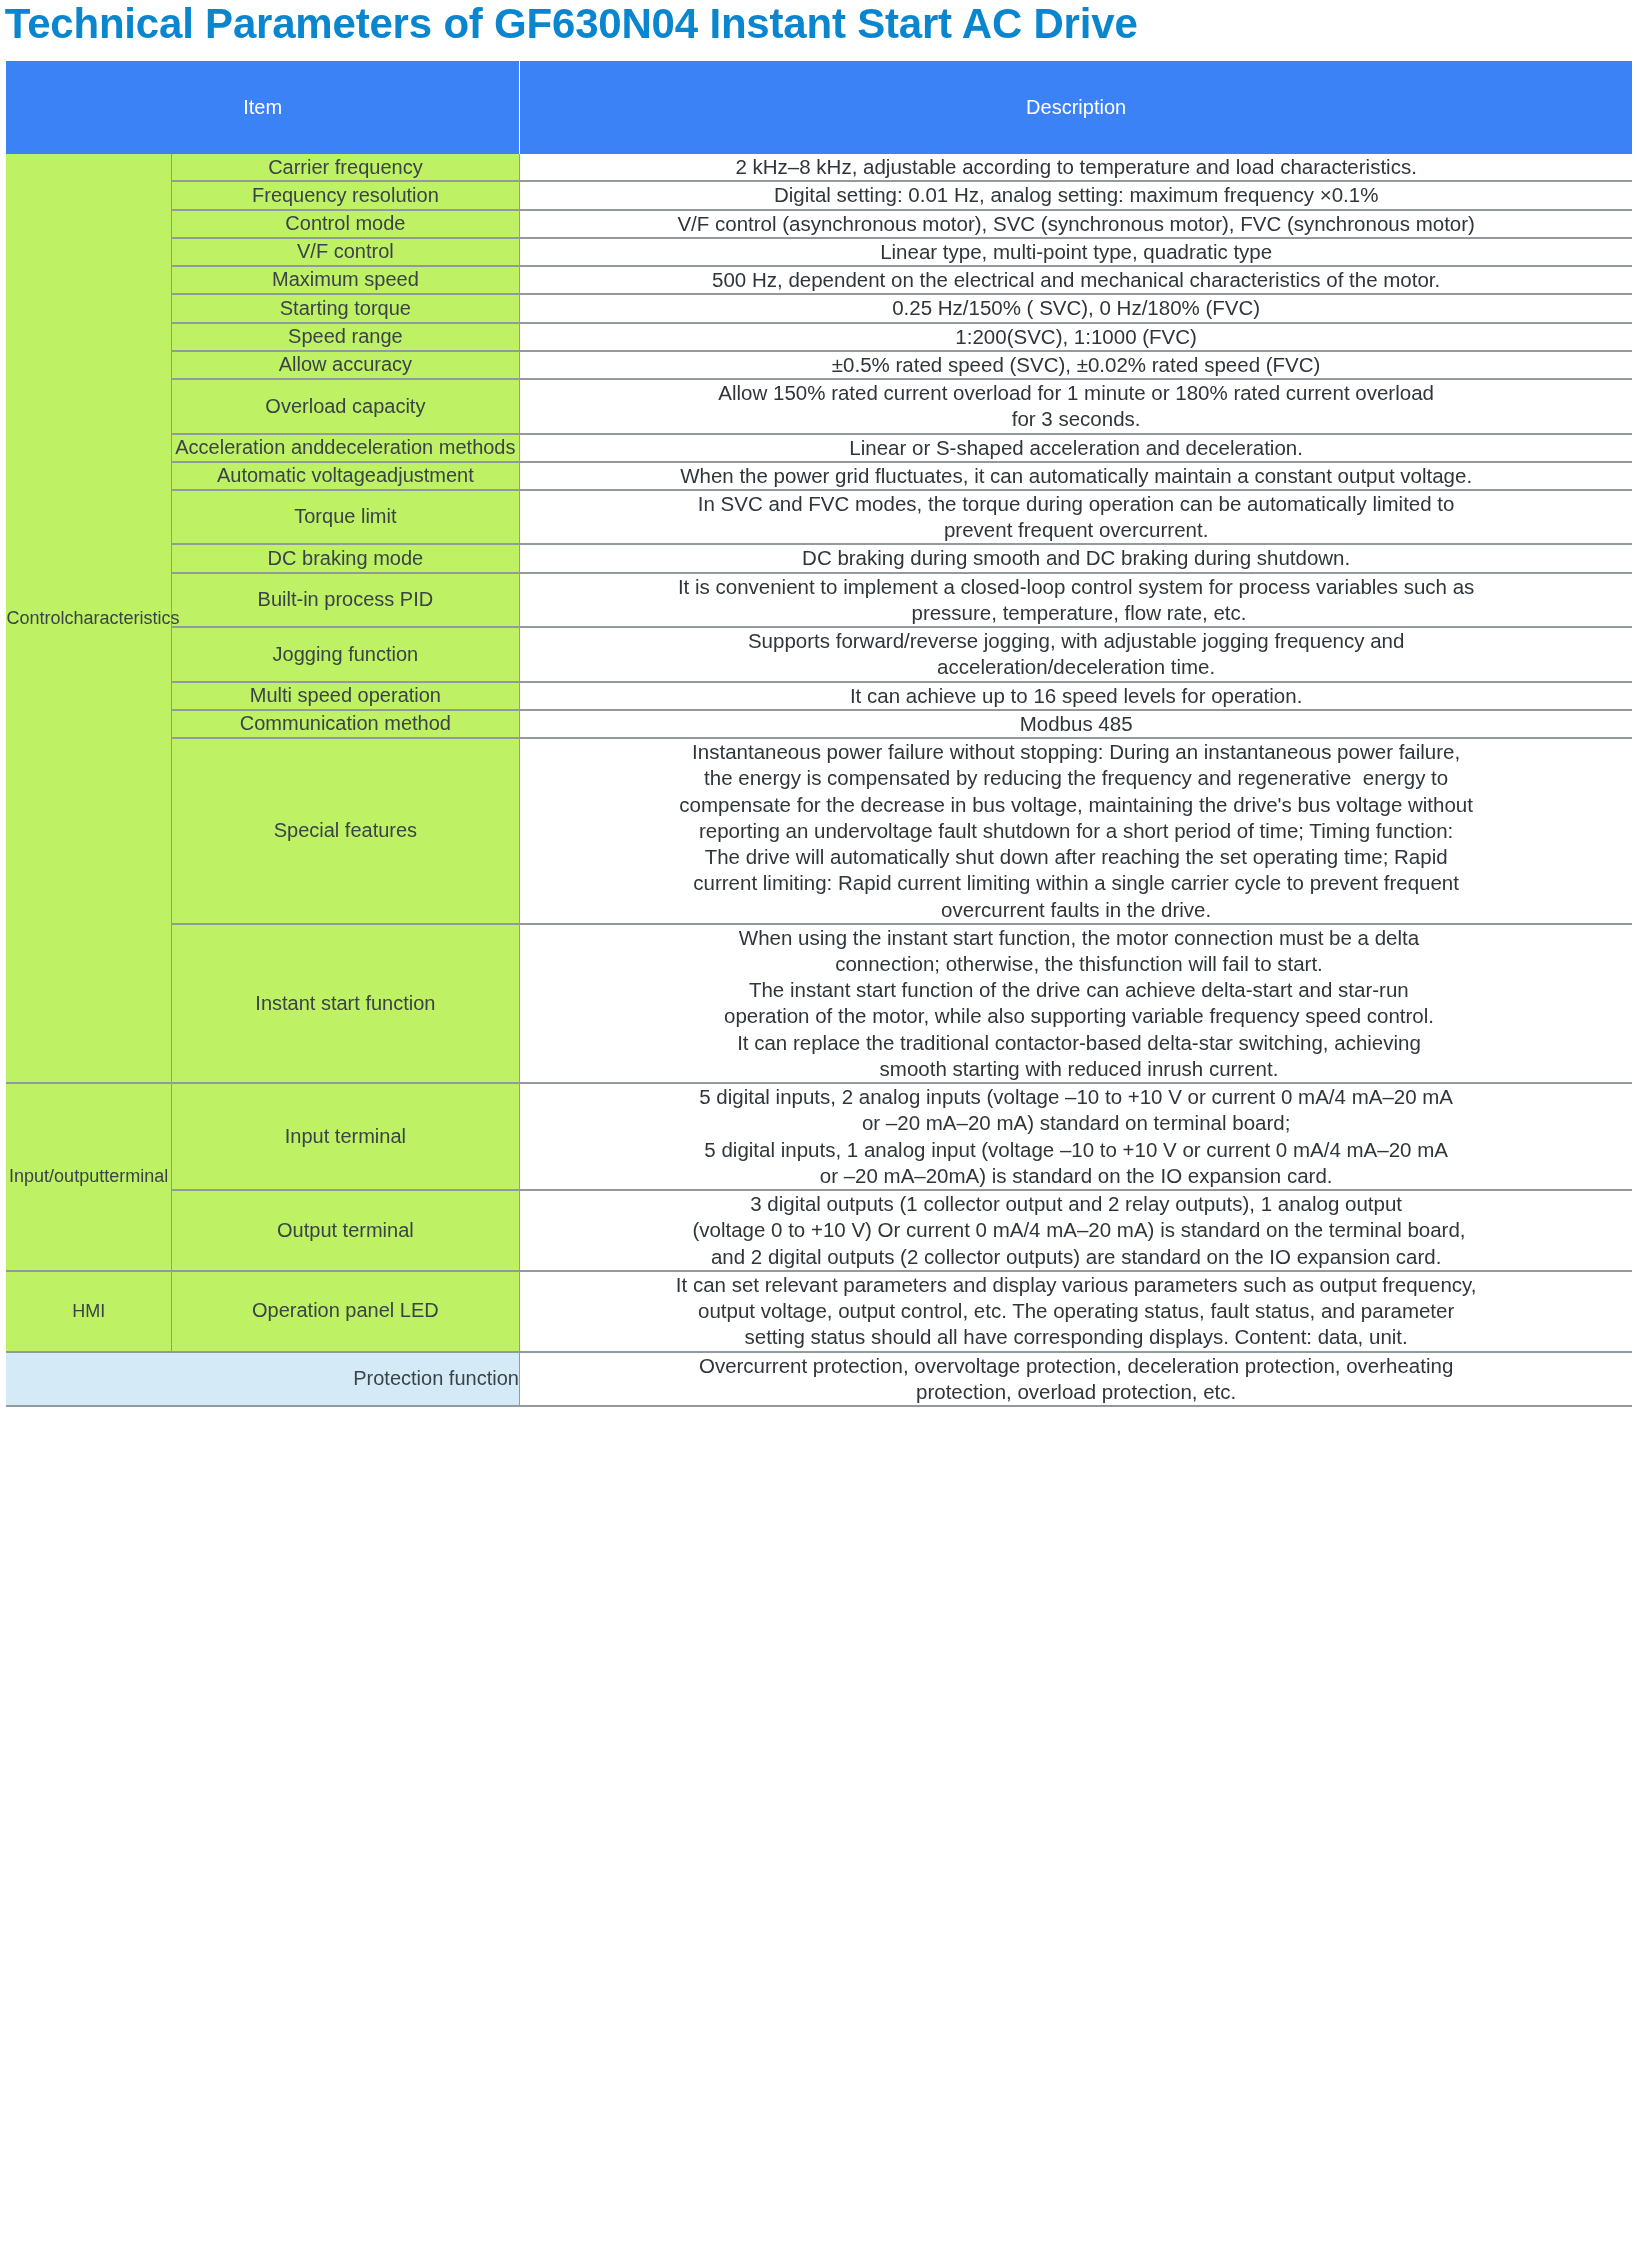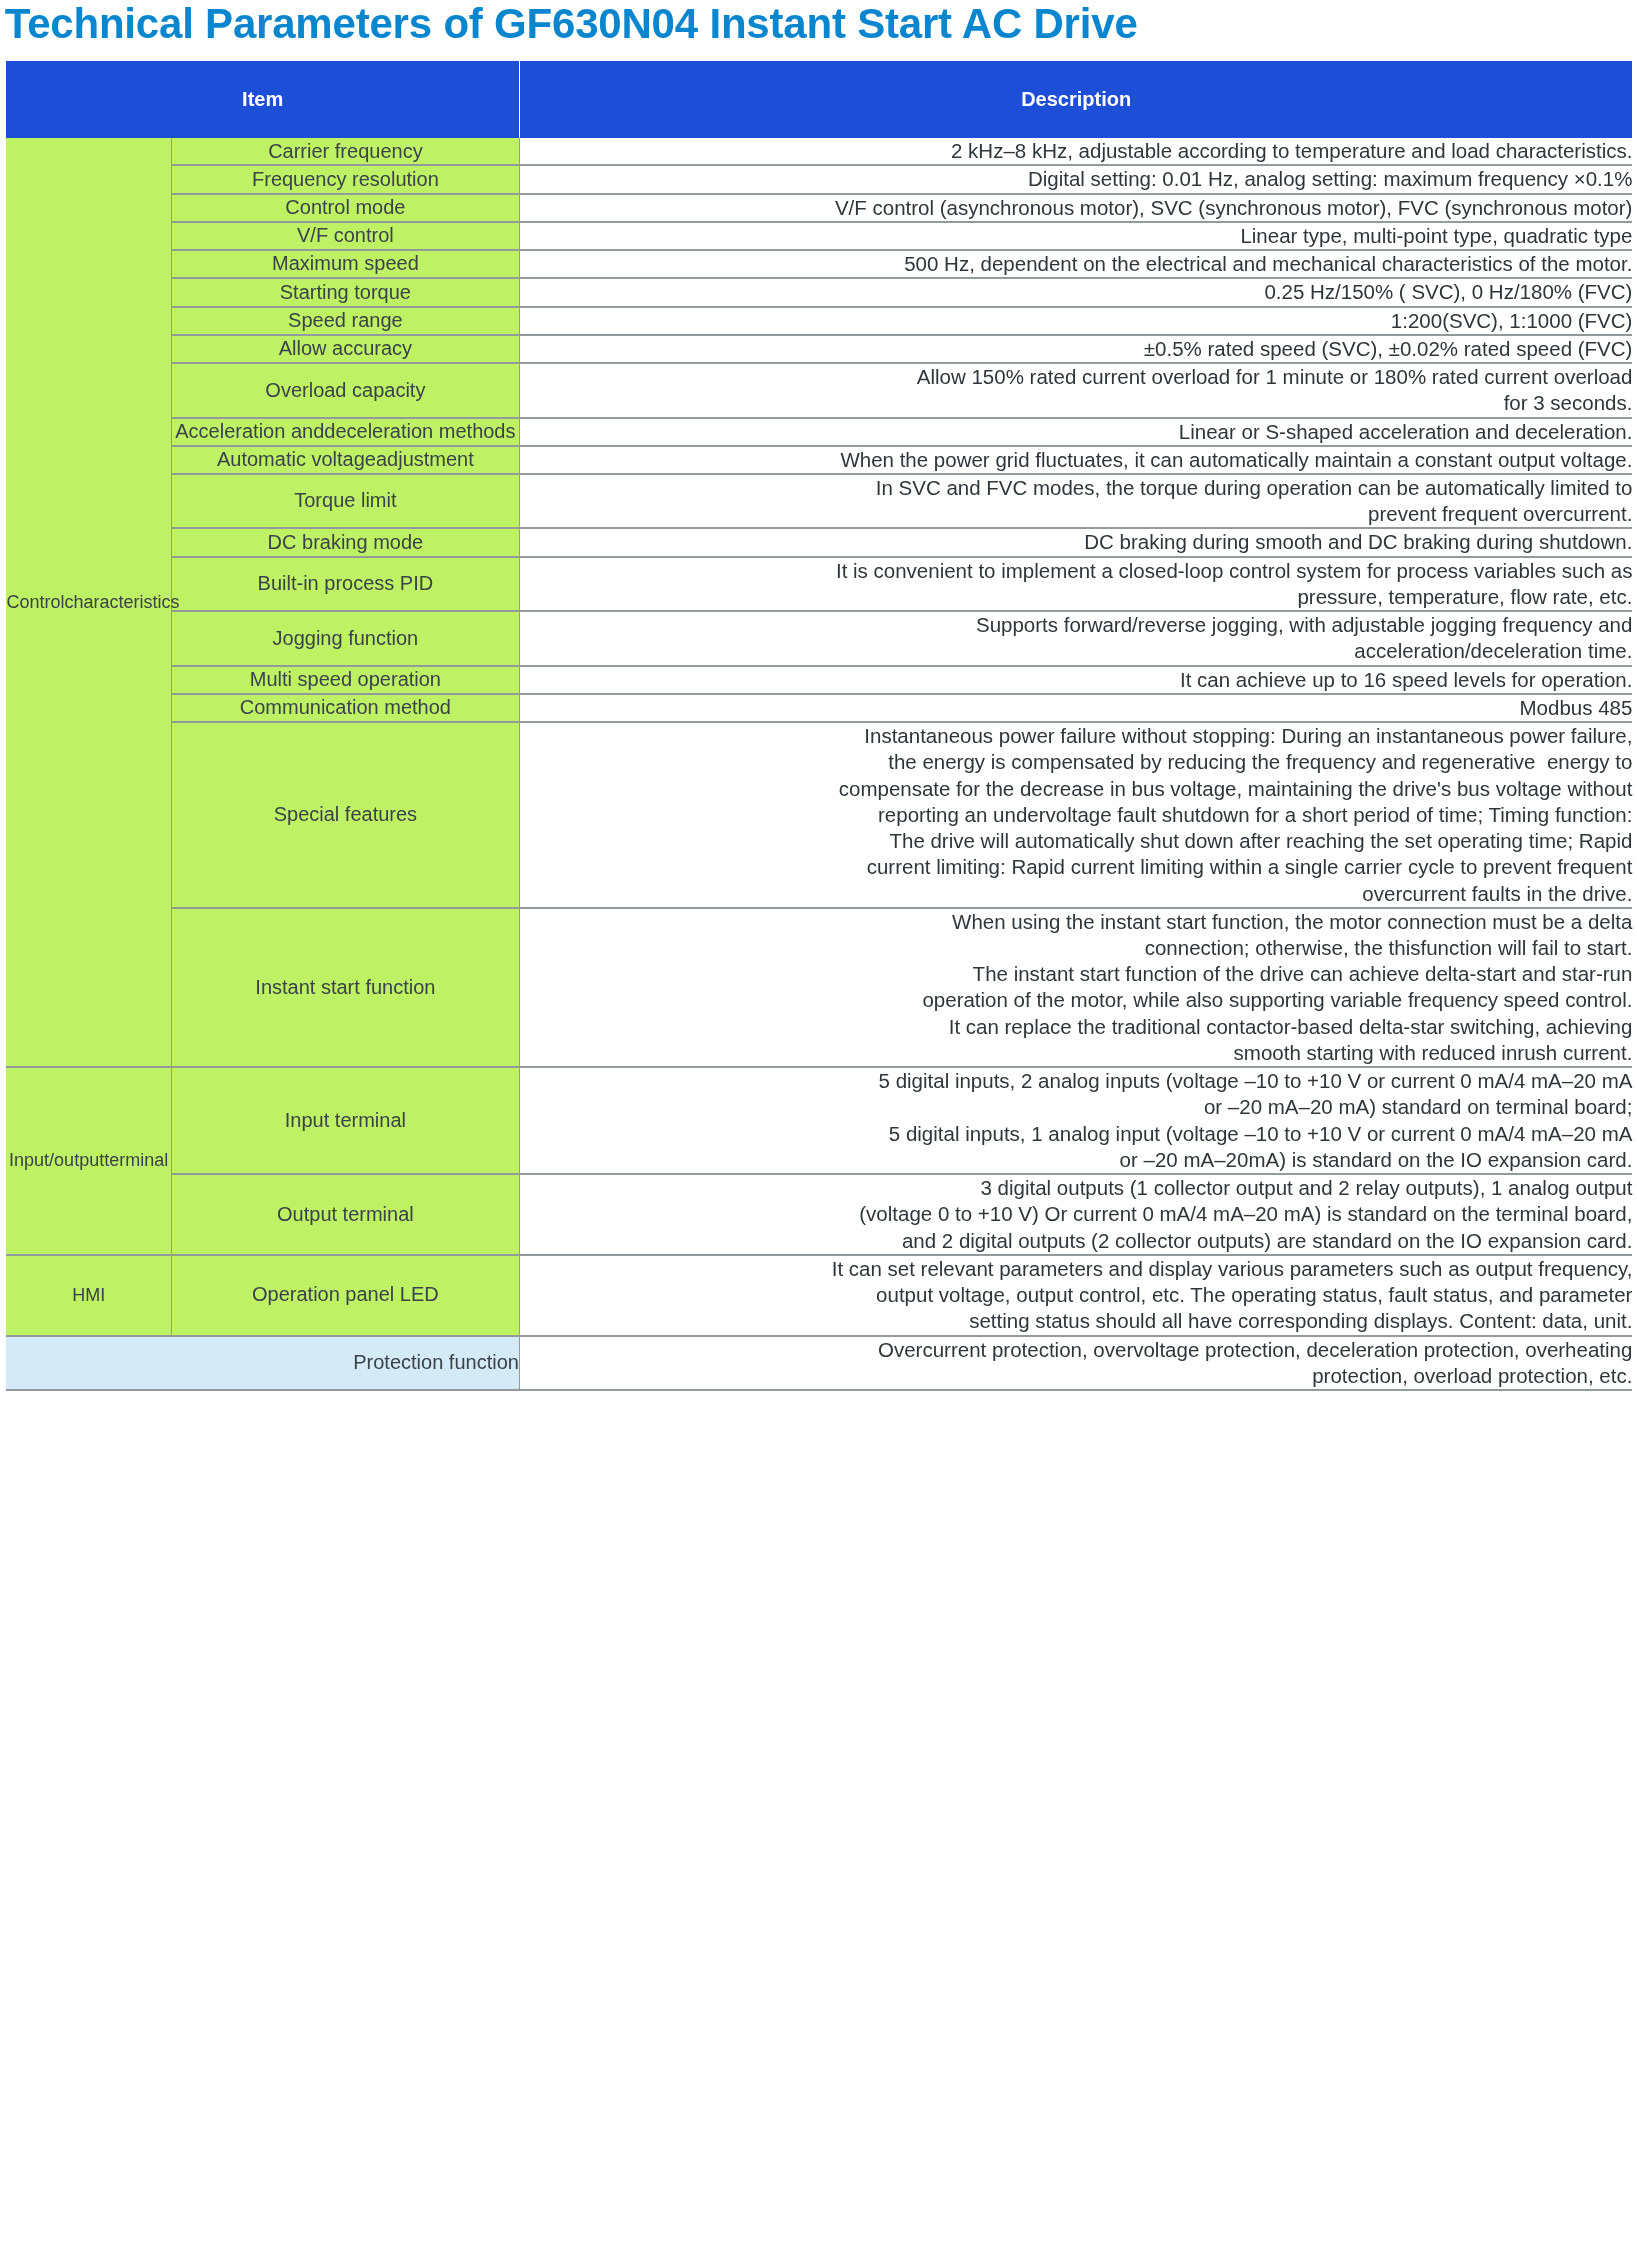--- a/index.html
+++ b/index.html
@@ -36,27 +36,27 @@
     table-layout: fixed;
     width: 1626px;
     margin-left: 4.8px;
   }
   col.c-group { width: 165px; }
   col.c-item  { width: 348px; }
   col.c-desc  { width: 1113px; }
 
   
   thead th {
-    background: #1d4ed8;
+    background: #3b82f6;
     color: #ffffff;
     font-size: 20px;
-    font-weight: bold;
+    font-weight: normal;
     text-align: center;
     height: 61px;
-    padding: 8px;
+    padding: 16px;
     border: none;
     vertical-align: middle;
   }
   thead th.th-item {
     border-right: 1.6px solid #ffffff;
   }
 
   
   table.spec td {
     border-top: 2.4px solid #939a9e;
@@ -75,21 +75,21 @@
   td.group {
     font-size: 18px;
     border-right: 1.6px solid #939a9e;
   }
   td.desc {
     background: #ffffff;
     font-size: 20.5px;
     color: #2f363b;
     line-height: 1.28;
     padding: 8px 3.2px 8px 11.3px;
-    text-align: right;
+    text-align: center;
   }
   td.desc .line { display: block; white-space: pre; }
 
   
   tbody tr:first-child td { border-top: none; }
 
   
   table.spec tbody tr:last-child td {
     border-bottom: 2.4px solid #939a9e;
   }

